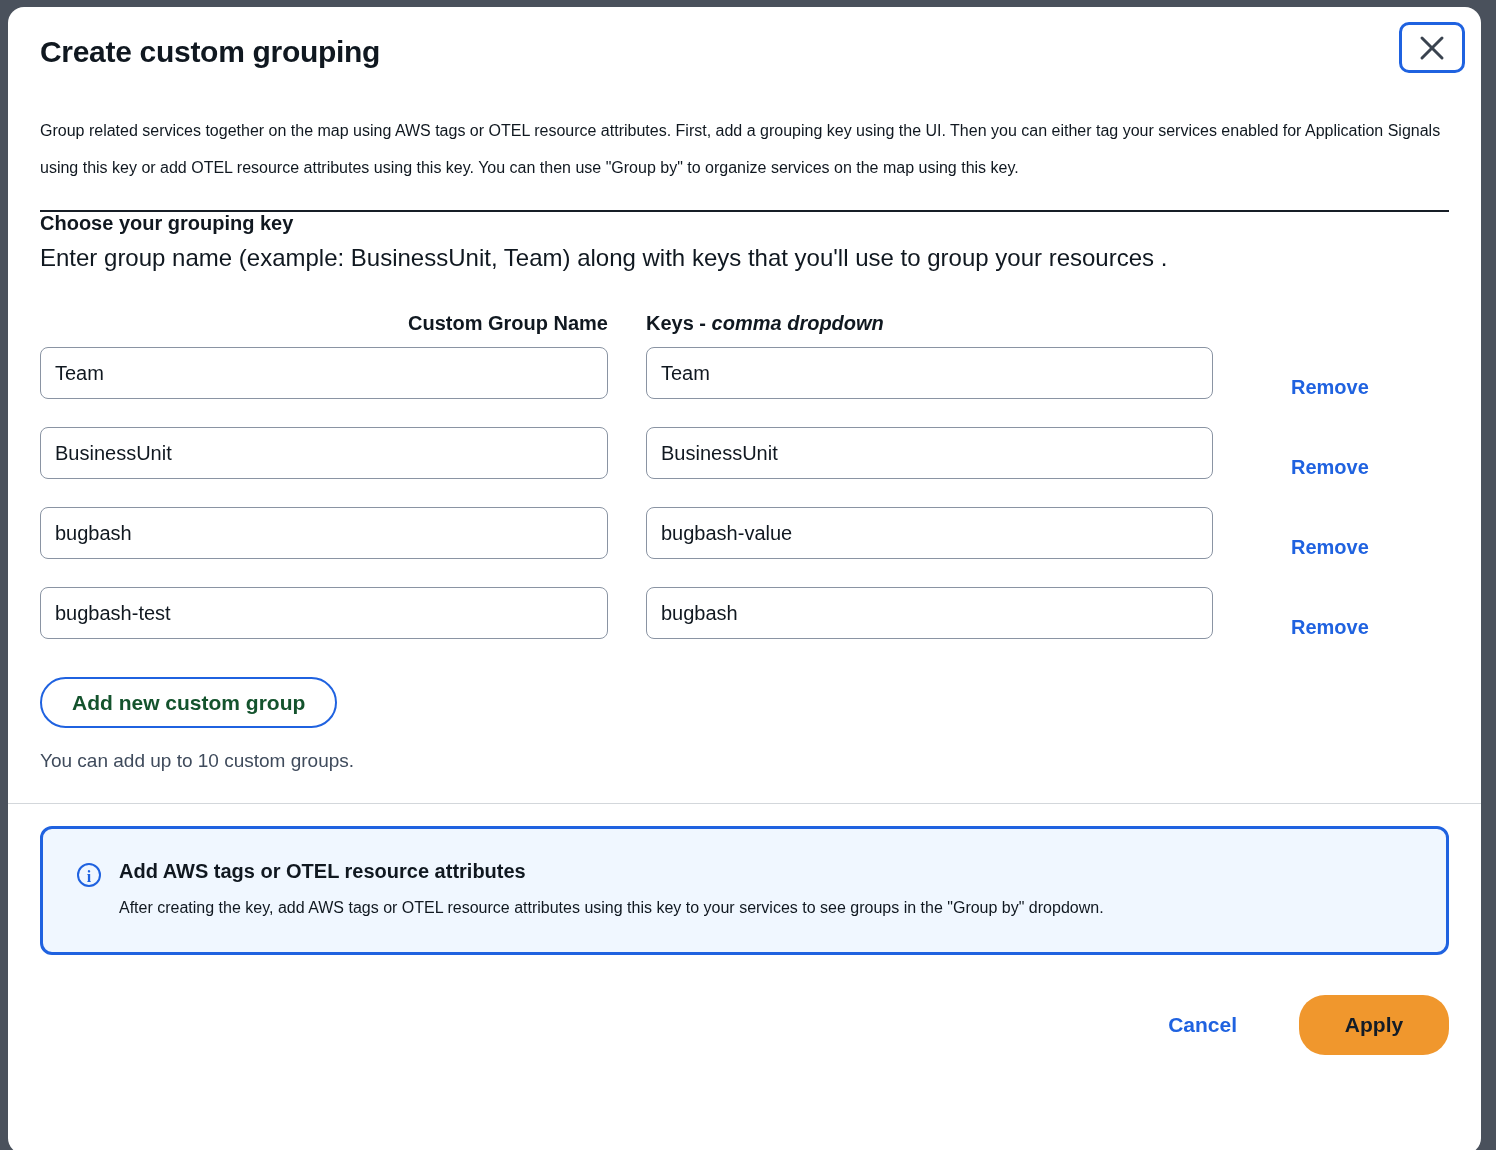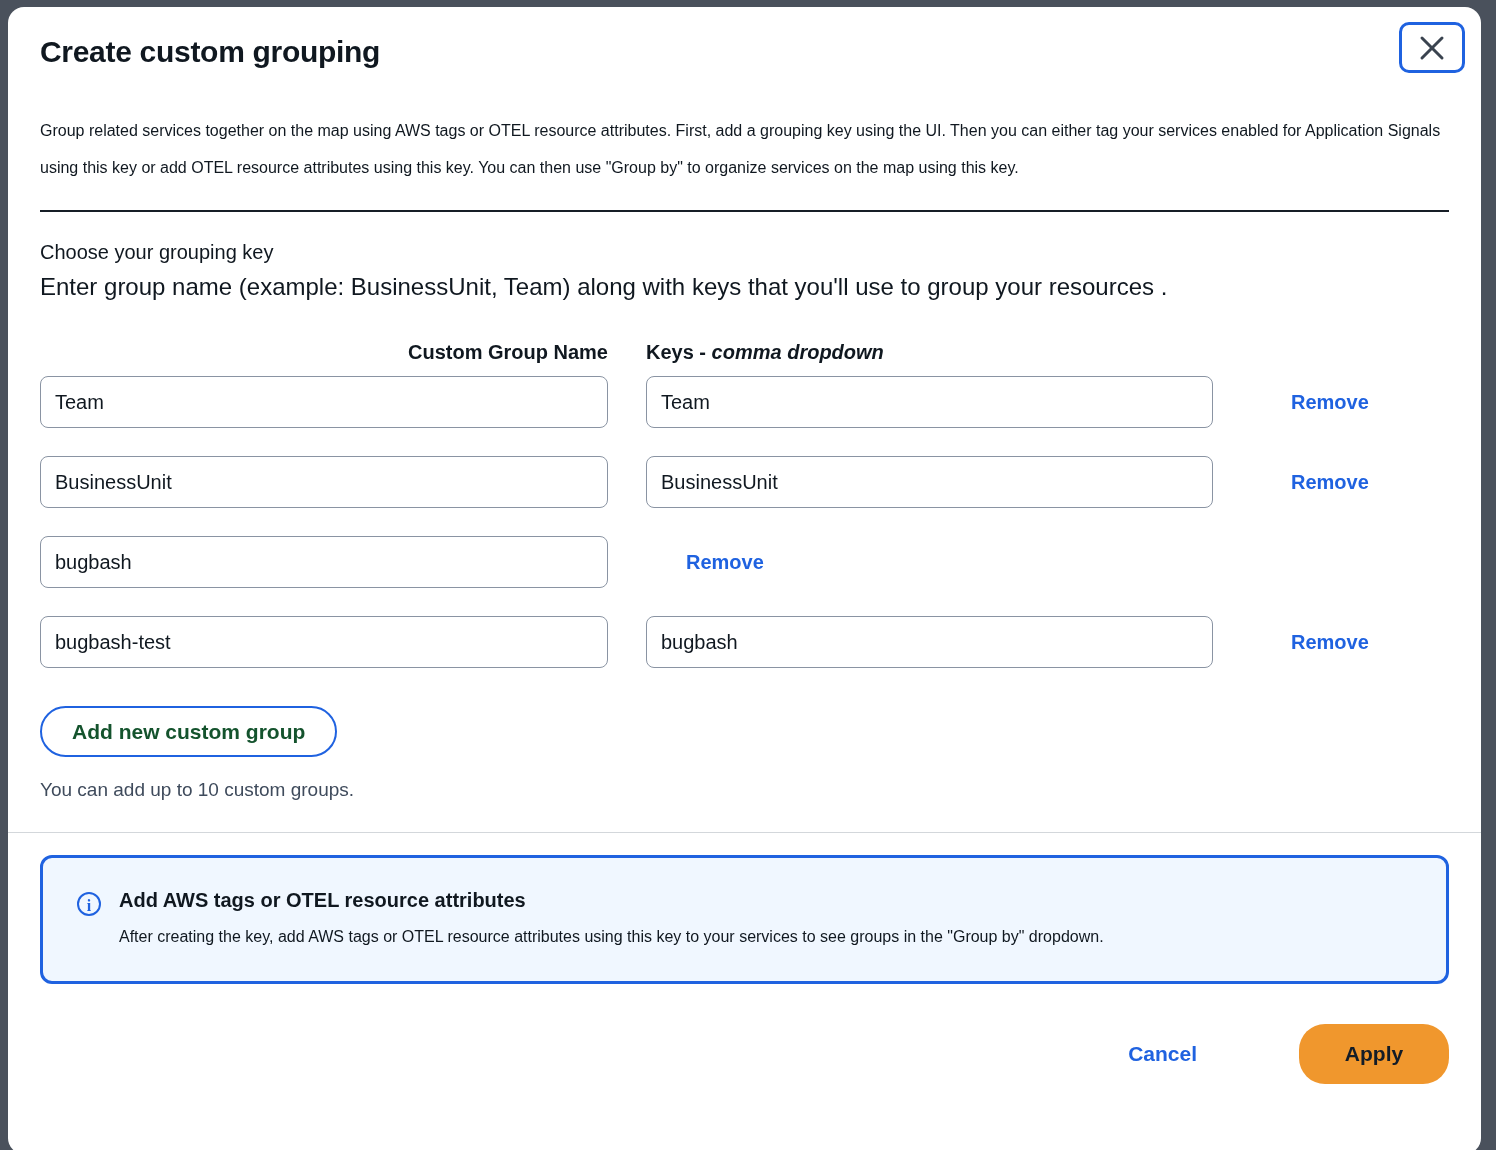--- a/index.html
+++ b/index.html
@@ -47,23 +47,22 @@
   }
 
   .dark-divider {
     margin-top: 24px;
     border: none;
     border-top: 2px solid #171e26;
   }
 
   
   .section-heading {
-    margin-top: 29px;
-    font-size: 20px;
-    font-weight: 400;
+    font-size: 20px;
+    font-weight: 700;
   }
   .section-sub {
     margin-top: 9px;
     font-size: 24px;
   }
 
   
   .col-labels {
     margin-top: 40px;
     display: flex;
@@ -71,21 +70,21 @@
     font-weight: 700;
   }
   .col-label-name { width: 568px; text-align: right; }
   .col-label-keys { margin-left: 38px; }
   .col-label-keys .italic { font-style: italic; }
 
   
   .group-rows { margin-top: 12px; }
   .group-row {
     display: flex;
-    align-items: center;
+    align-items: flex-end;
     margin-bottom: 28px;
   }
   .text-input {
     height: 52px;
     border: 1px solid #8a94a3;
     border-radius: 8px;
     background: #ffffff;
     font-family: "Liberation Sans", sans-serif;
     font-size: 20px;
     color: #101820;
@@ -164,21 +163,20 @@
     max-width: 1270px;
   }
 
   
   .modal-footer {
     display: flex;
     align-items: center;
     justify-content: flex-end;
     margin-top: 40px;
     padding-right: 0;
-    gap: 40px;
   }
   .cancel-link {
     font-size: 21px;
     font-weight: 700;
     color: #1f62e0;
     text-decoration: none;
     cursor: pointer;
     margin-right: 62px;
   }
   .apply-btn {
@@ -232,20 +230,21 @@
       </div>
 
       <div class="group-row">
         <input class="text-input input-name" type="text" value="BusinessUnit" style="">
         <input class="text-input input-keys" type="text" value="BusinessUnit" style="">
         <a class="remove-link">Remove</a>
       </div>
 
       <div class="group-row">
         <input class="text-input input-name" type="text" value="bugbash" style="">
+        <input class="text-input input-keys" type="text" value="bugbash-value" style="">
         <a class="remove-link">Remove</a>
       </div>
 
       <div class="group-row">
         <input class="text-input input-name" type="text" value="bugbash-test" style="">
         <input class="text-input input-keys" type="text" value="bugbash" style="">
         <a class="remove-link">Remove</a>
       </div>
 
     </div>

